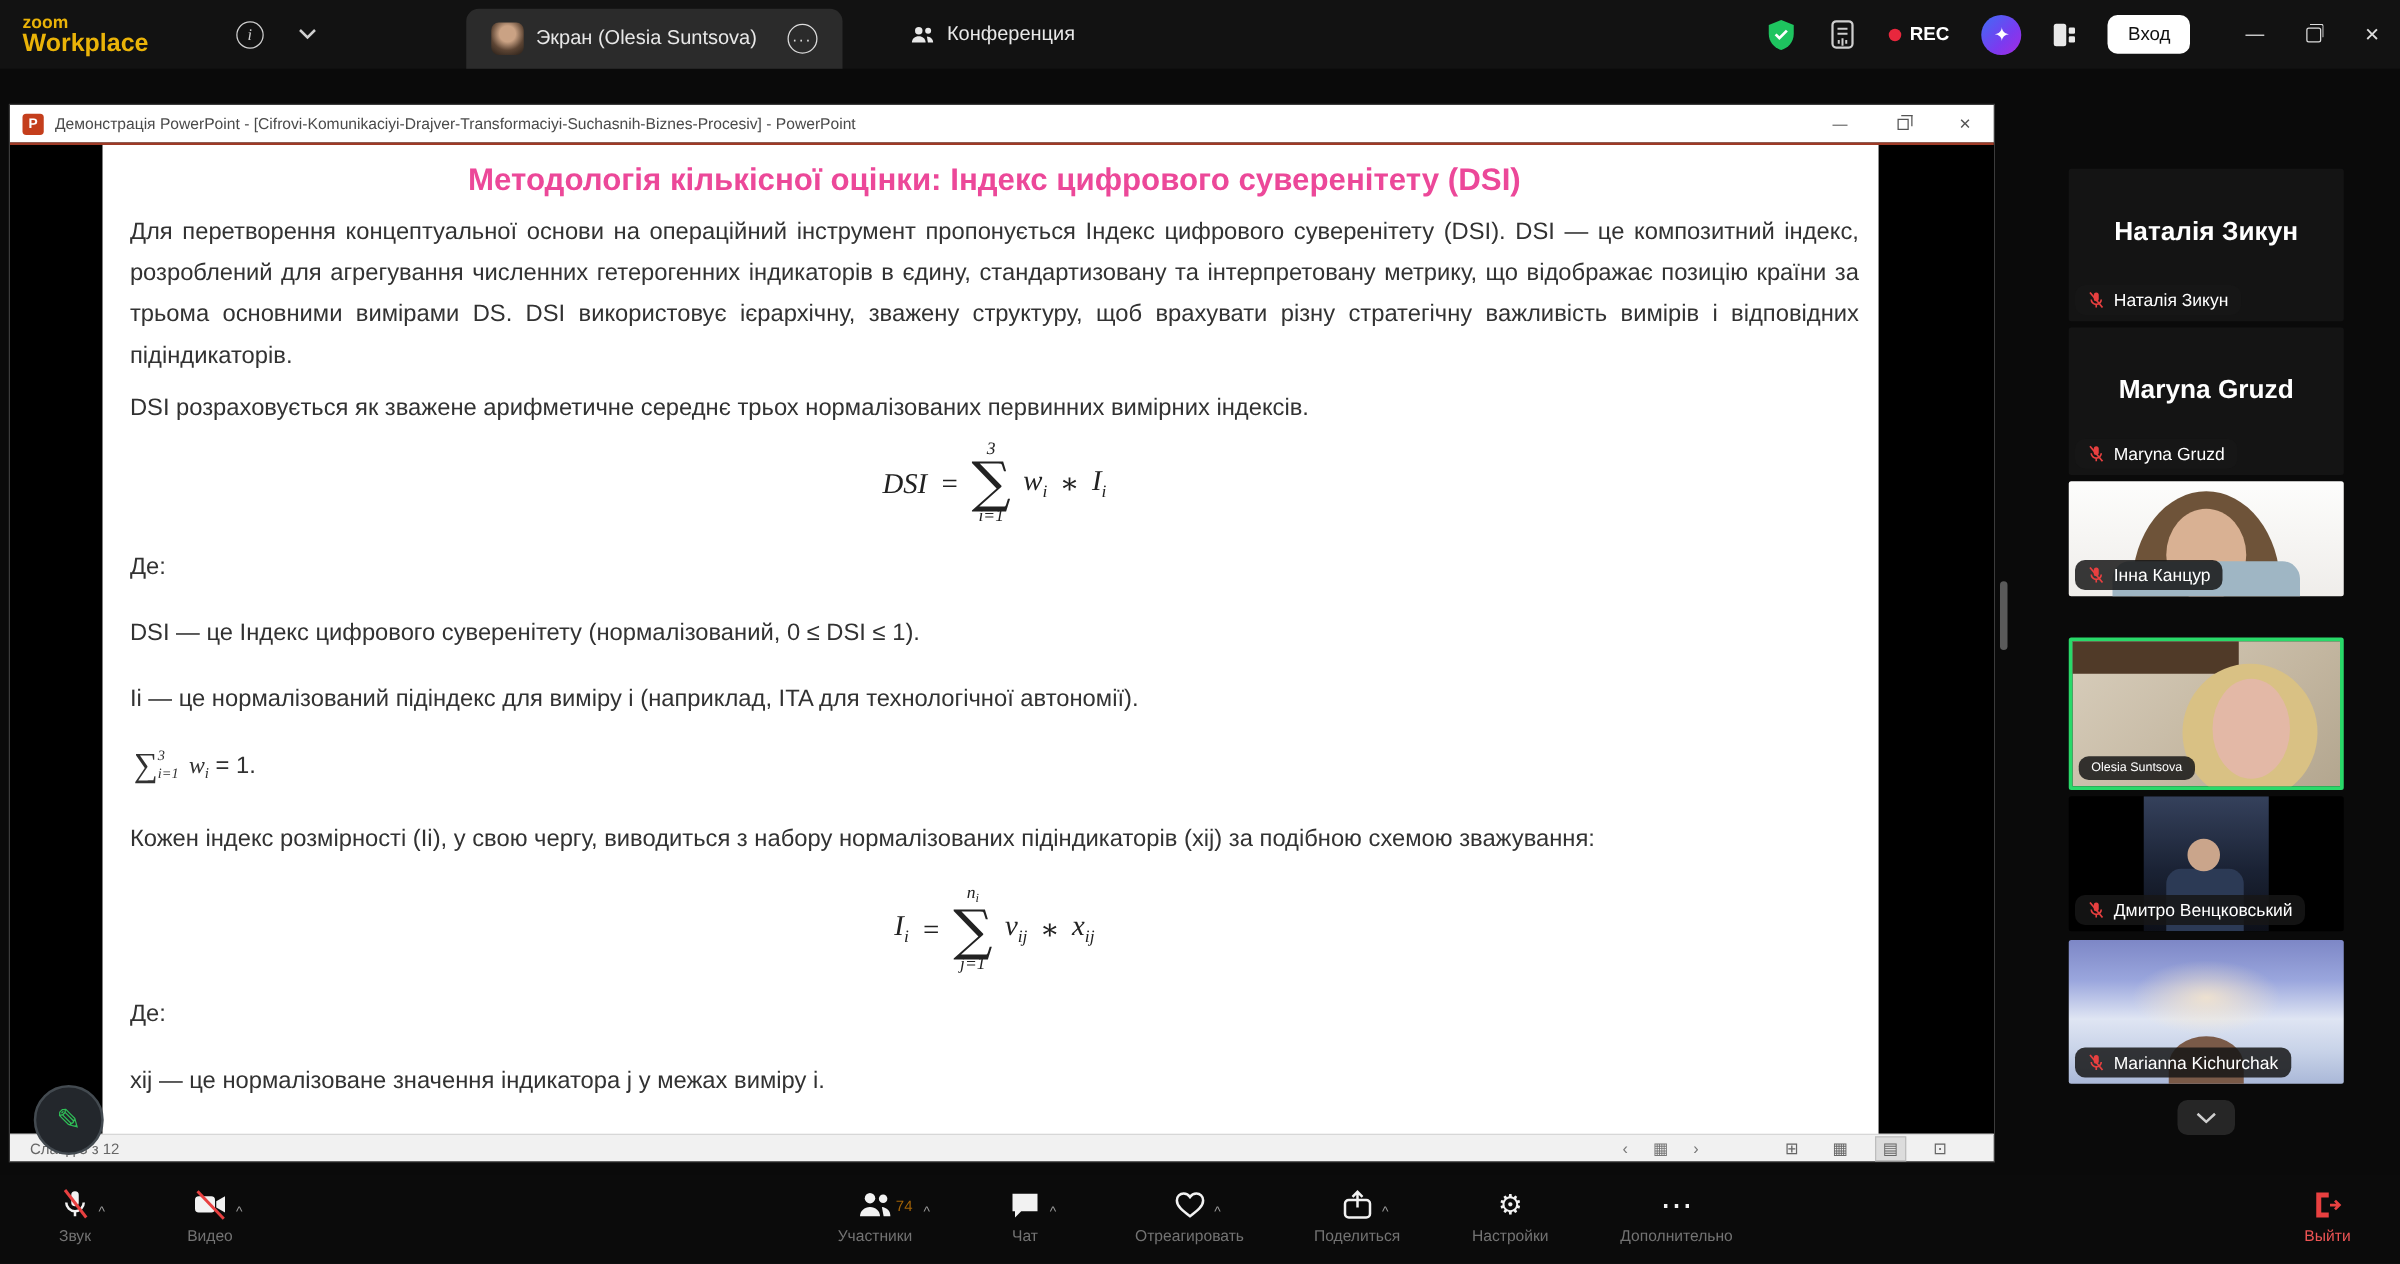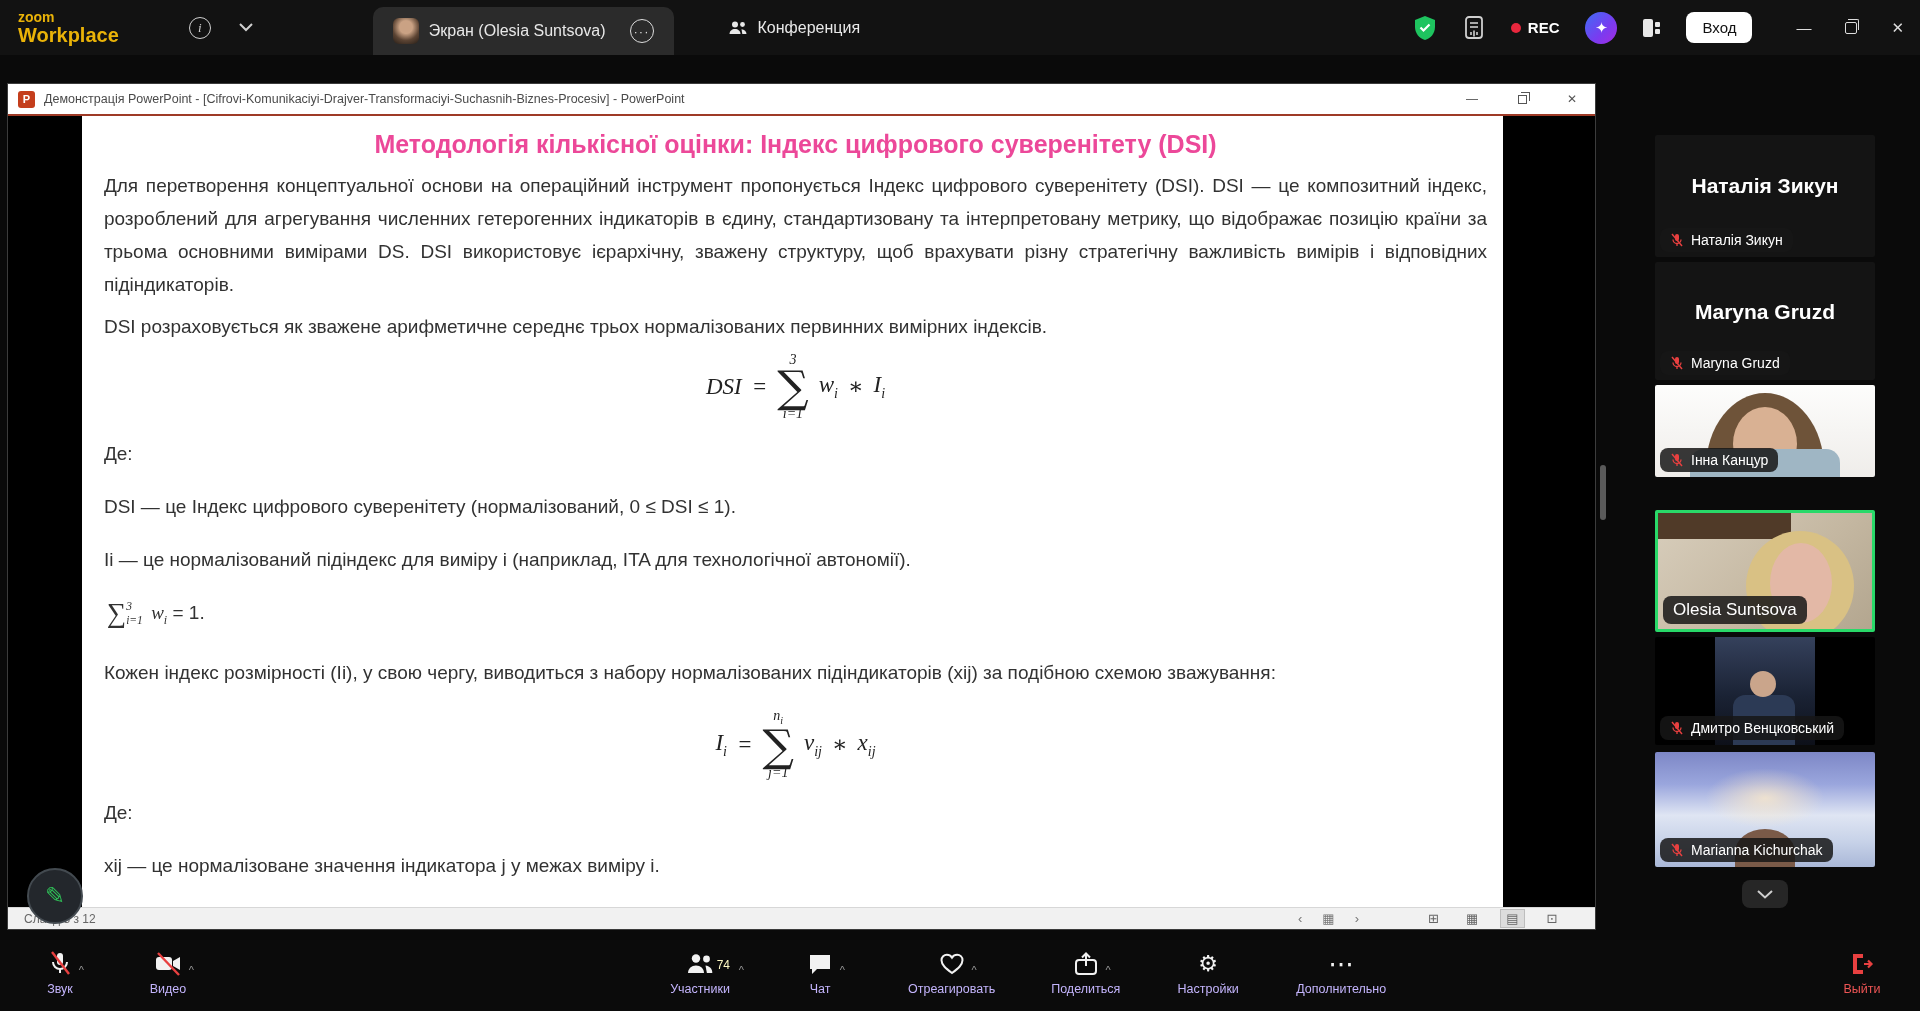--- a/index.html
+++ b/index.html
@@ -121,23 +121,23 @@
                       background:#7a5a48; border-radius:50% 50% 0 0; }
   .collapse-btn { position:absolute; left:1742px; top:880px; width:46px; height:28px; background:#262626;
                   border-radius:8px; display:flex; align-items:center; justify-content:center; }
 
   
   .toolbar { position:absolute; left:0; top:940px; width:1920px; height:71px; background:#0b0b0b;
              display:flex; align-items:stretch; }
   .tb-item { display:flex; flex-direction:column; align-items:center; justify-content:flex-start;
              padding-top:10px; position:relative; min-width:64px; }
   .tb-item .icn { height:28px; display:flex; align-items:center; justify-content:center; color:#f2f2f2; font-size:22px; position:relative; }
-  .tb-item .lbl { font-size:12.5px; color:#c4b5fd; margin-top:4px; white-space:nowrap; }
+  .tb-item .lbl { font-size:12.5px; color:#737373; margin-top:4px; white-space:nowrap; }
   .tb-item .caret { position:absolute; top:14px; right:-12px; color:#9a9a9a; font-size:11px; }
-  .tb-item .badge { position:absolute; top:8px; right:-16px; color:#fef9c3; font-size:12px; }
+  .tb-item .badge { position:absolute; top:8px; right:-16px; color:#a16207; font-size:12px; }
   .grp-left { display:flex; gap:44px; margin-left:28px; }
   .grp-center { position:absolute; left:668px; top:0; height:71px; display:flex; gap:56px; }
   .grp-right { position:absolute; right:26px; top:0; height:71px; display:flex; }
   .lbl-danger { color:#e55 !important; }
 
   svg { display:block; }
 </style>
 </head>
 <body>
 
@@ -361,21 +361,21 @@
         </svg>
     </span>
     <span>Інна Канцур</span>
   </span>
 </div>
 
 <div class="tile t-olesia">
   <span class="shelf"></span>
   <span class="hairb"></span>
   <span class="faceb"></span>
-  <span class="nametag" style="font-size:17px">
+  <span class="nametag" style="font-size:10px">
     <span>Olesia Suntsova</span>
   </span>
 </div>
 
 <div class="tile t-dmytro">
   <span class="vid"></span>
   <span class="torso"></span>
   <span class="head"></span>
   <span class="nametag">
     <span class="mutedmic">

